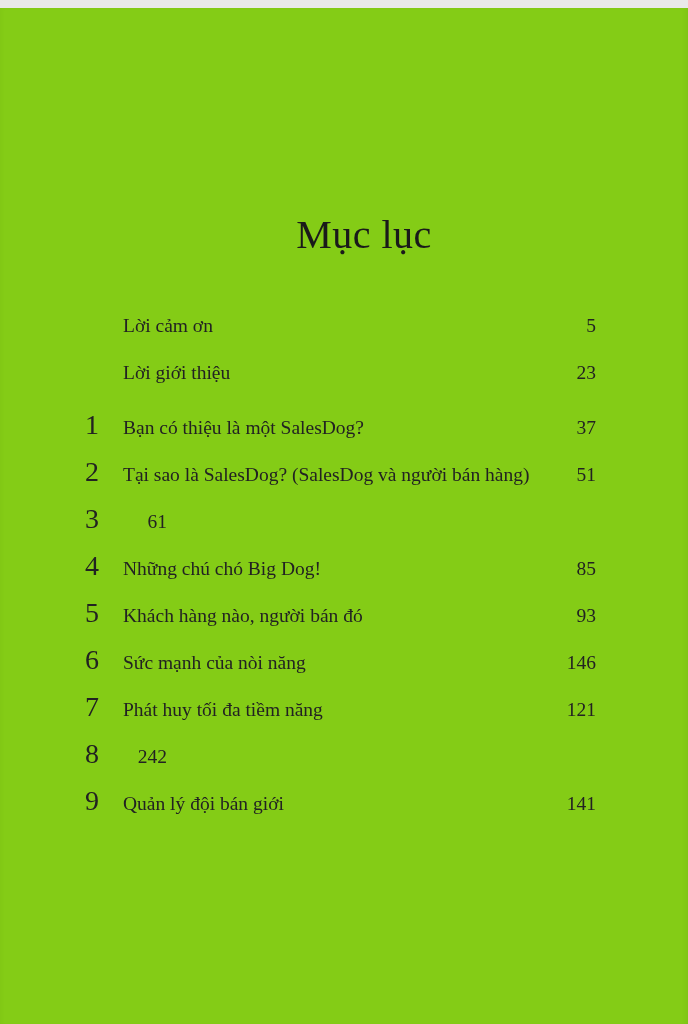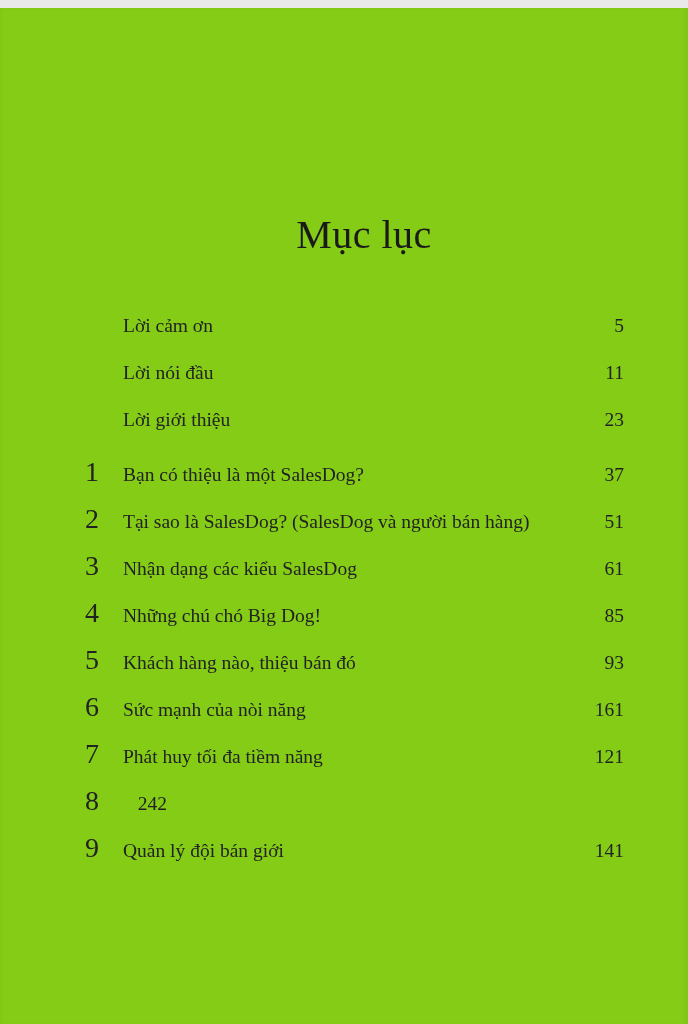--- a/index.html
+++ b/index.html
@@ -35,21 +35,21 @@
     text-align: center;
     font-size: 40px;
     font-weight: 400;
     letter-spacing: 0.5px;
     color: #1a1a1a;
   }
   .toc-list {
     position: absolute;
     top: 299px;
     left: 85px;
-    right: 64px;
+    right: 92px;
   }
   .toc-row {
     display: flex;
     align-items: baseline;
     height: 47px;
     box-sizing: border-box;
     padding-top: 8px;
   }
   .toc-num {
     width: 38px;
@@ -80,57 +80,51 @@
   <h1 class="page-title">Mục lục</h1>
 
   <div class="toc-list">
       <div class="toc-row">
         <span class="toc-num"></span>
         <span class="toc-title">Lời cảm ơn</span>
         <span class="toc-page">5</span>
       </div>
       <div class="toc-row">
         <span class="toc-num"></span>
-        <span class="toc-title">Lời nói đầu</span>
-        <span class="toc-page">11</span>
-      </div>
-      <div class="toc-row">
-        <span class="toc-num"></span>
         <span class="toc-title">Lời giới thiệu</span>
         <span class="toc-page">23</span>
       </div>
       <div class="toc-row">
         <span class="toc-num">1</span>
         <span class="toc-title">Bạn có thiệu là một SalesDog?</span>
         <span class="toc-page">37</span>
       </div>
       <div class="toc-row">
         <span class="toc-num">2</span>
         <span class="toc-title">Tại sao là SalesDog? (SalesDog và người bán hàng)</span>
         <span class="toc-page">51</span>
       </div>
       <div class="toc-row">
         <span class="toc-num">3</span>
-        <span class="toc-title">Nhận dạng các kiểu SalesDog</span>
         <span class="toc-page">61</span>
       </div>
       <div class="toc-row">
         <span class="toc-num">4</span>
         <span class="toc-title">Những chú chó Big Dog!</span>
         <span class="toc-page">85</span>
       </div>
       <div class="toc-row">
         <span class="toc-num">5</span>
-        <span class="toc-title">Khách hàng nào, thiệu bán đó</span>
+        <span class="toc-title">Khách hàng nào, người bán đó</span>
         <span class="toc-page">93</span>
       </div>
       <div class="toc-row">
         <span class="toc-num">6</span>
         <span class="toc-title">Sức mạnh của nòi năng</span>
-        <span class="toc-page">161</span>
+        <span class="toc-page">146</span>
       </div>
       <div class="toc-row">
         <span class="toc-num">7</span>
         <span class="toc-title">Phát huy tối đa tiềm năng</span>
         <span class="toc-page">121</span>
       </div>
       <div class="toc-row">
         <span class="toc-num">8</span>
         <span class="toc-page">242</span>
       </div>

